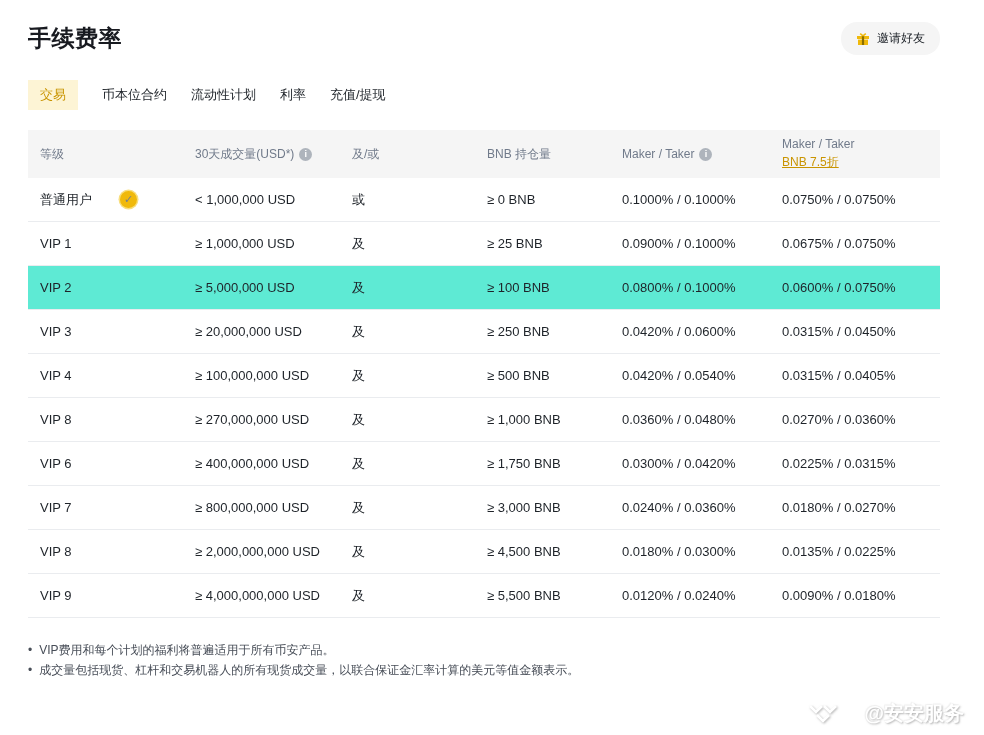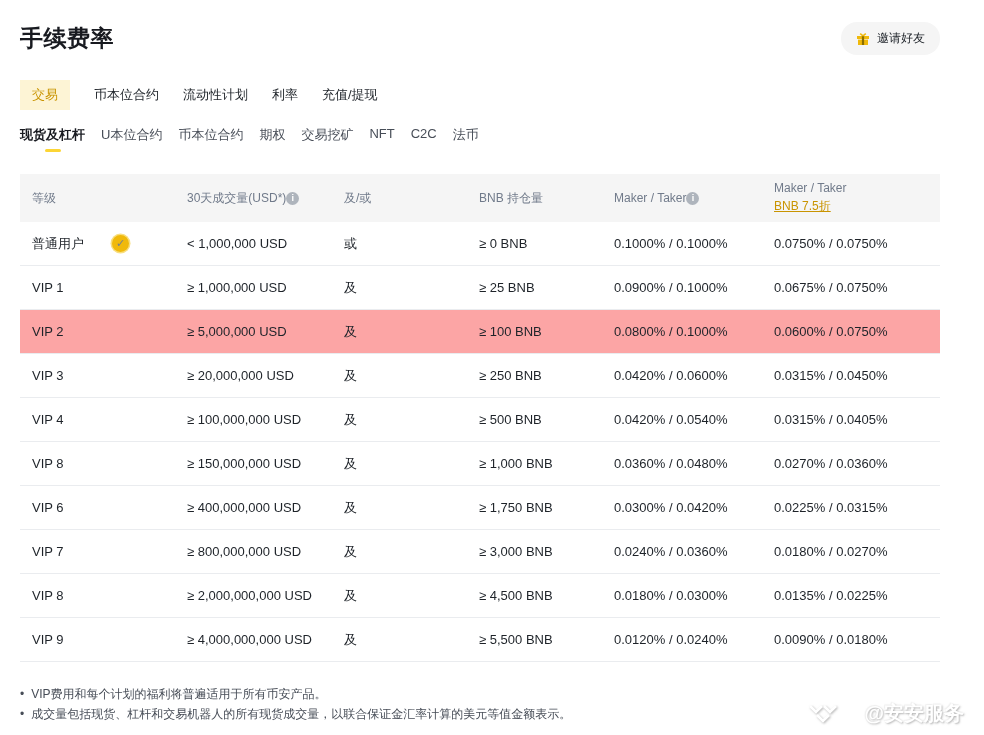--- a/index.html
+++ b/index.html
@@ -4,21 +4,21 @@
 <style>
   * { margin: 0; padding: 0; box-sizing: border-box; }
   html, body { width: 984px; height: 735px; }
   body {
     background: #ffffff;
     font-family: "Liberation Sans", "DejaVu Sans", sans-serif;
     color: #1E2329;
     position: relative;
     overflow: hidden;
   }
-  .container { padding: 0 44px 0 20px; }
+  .container { padding: 0 44px 0 20px; margin-left: 8px; }
 
   
   .page-header {
     display: flex; justify-content: space-between; align-items: center;
     margin-top: 22px;
   }
   .page-title { font-size: 23px; font-weight: 700; color: #181A20; letter-spacing: 0.5px; }
   .invite-btn {
     display: flex; align-items: center; gap: 7px;
     background: #F5F5F5; border: none; border-radius: 16px;
@@ -51,37 +51,37 @@
   }
 
   
   .fee-table { margin-top: 20px; --cols: 155px 157px 135px 135px 160px 1fr; }
   .t-header {
     display: grid; grid-template-columns: var(--cols);
     background: #F5F5F5; color: #707A8A; font-size: 12px;
     align-items: center; min-height: 48px; padding: 6px 0;
   }
   .t-header > div { padding-left: 12px; }
-  .th-flex { display: flex; align-items: center; }
+  .th-flex { display: flex; align-items: center; gap: 5px; }
   .info-icon {
     width: 13px; height: 13px; border-radius: 50%;
     background: #AEB4BC; color: #ffffff;
     font-size: 9px; font-weight: 700; font-style: normal;
     display: inline-flex; align-items: center; justify-content: center;
     cursor: pointer; flex: 0 0 auto;
   }
   .gold-link { color: #C99400; text-decoration: underline; cursor: pointer; margin-top: 3px; display: inline-block; }
   .t-body .t-row {
     display: grid; grid-template-columns: var(--cols);
     align-items: center; height: 44px;
     border-bottom: 1px solid #EAECEF;
     font-size: 13px; font-weight: 500; color: #1E2329;
   }
   .t-row > div { padding-left: 12px; gap: 28px; }
-  .t-row.highlight { background: #fca5a5; }
+  .t-row.highlight { background: #5eead4; }
   .level-cell { display: flex; align-items: center; gap: 7px; }
   .badge {
     width: 17px; height: 17px; background: #F0B90B; border-radius: 50%;
     display: inline-flex; align-items: center; justify-content: center;
     color: #76808F; font-size: 11px; font-weight: 700; flex: 0 0 auto;
     box-shadow: 0 0 0 1.5px #F8DE7E;
   }
 
   
   .notes { margin-top: 22px; font-size: 12px; color: #474D57; }
@@ -116,30 +116,20 @@
   </div>
 
   <div class="main-tabs">
       <div class="main-tab active">交易</div>
       <div class="main-tab">币本位合约</div>
       <div class="main-tab">流动性计划</div>
       <div class="main-tab">利率</div>
       <div class="main-tab">充值/提现</div>
     </div>
 
-  <div class="sub-tabs">
-      <div class="sub-tab active">现货及杠杆</div>
-      <div class="sub-tab">U本位合约</div>
-      <div class="sub-tab">币本位合约</div>
-      <div class="sub-tab">期权</div>
-      <div class="sub-tab">交易挖矿</div>
-      <div class="sub-tab">NFT</div>
-      <div class="sub-tab">C2C</div>
-      <div class="sub-tab">法币</div>
-    </div>
 
   <div class="fee-table">
     <div class="t-header">
       <div>等级</div>
       <div class="th-flex">
         <span>30天成交量(USD*)</span>
         <i class="info-icon">i</i>
       </div>
       <div>及/或</div>
       <div>BNB 持仓量</div>
@@ -211,21 +201,21 @@
       <div>≥ 500 BNB</div>
       <div>0.0420% / 0.0540%</div>
       <div>0.0315% / 0.0405%</div>
     </div>
 
     <div class="t-row">
       <div class="level-cell">
         <span class="level-text">VIP 8</span>
 
       </div>
-      <div>≥ 150,000,000 USD</div>
+      <div>≥ 270,000,000 USD</div>
       <div>及</div>
       <div>≥ 1,000 BNB</div>
       <div>0.0360% / 0.0480%</div>
       <div>0.0270% / 0.0360%</div>
     </div>
 
     <div class="t-row">
       <div class="level-cell">
         <span class="level-text">VIP 6</span>
 

